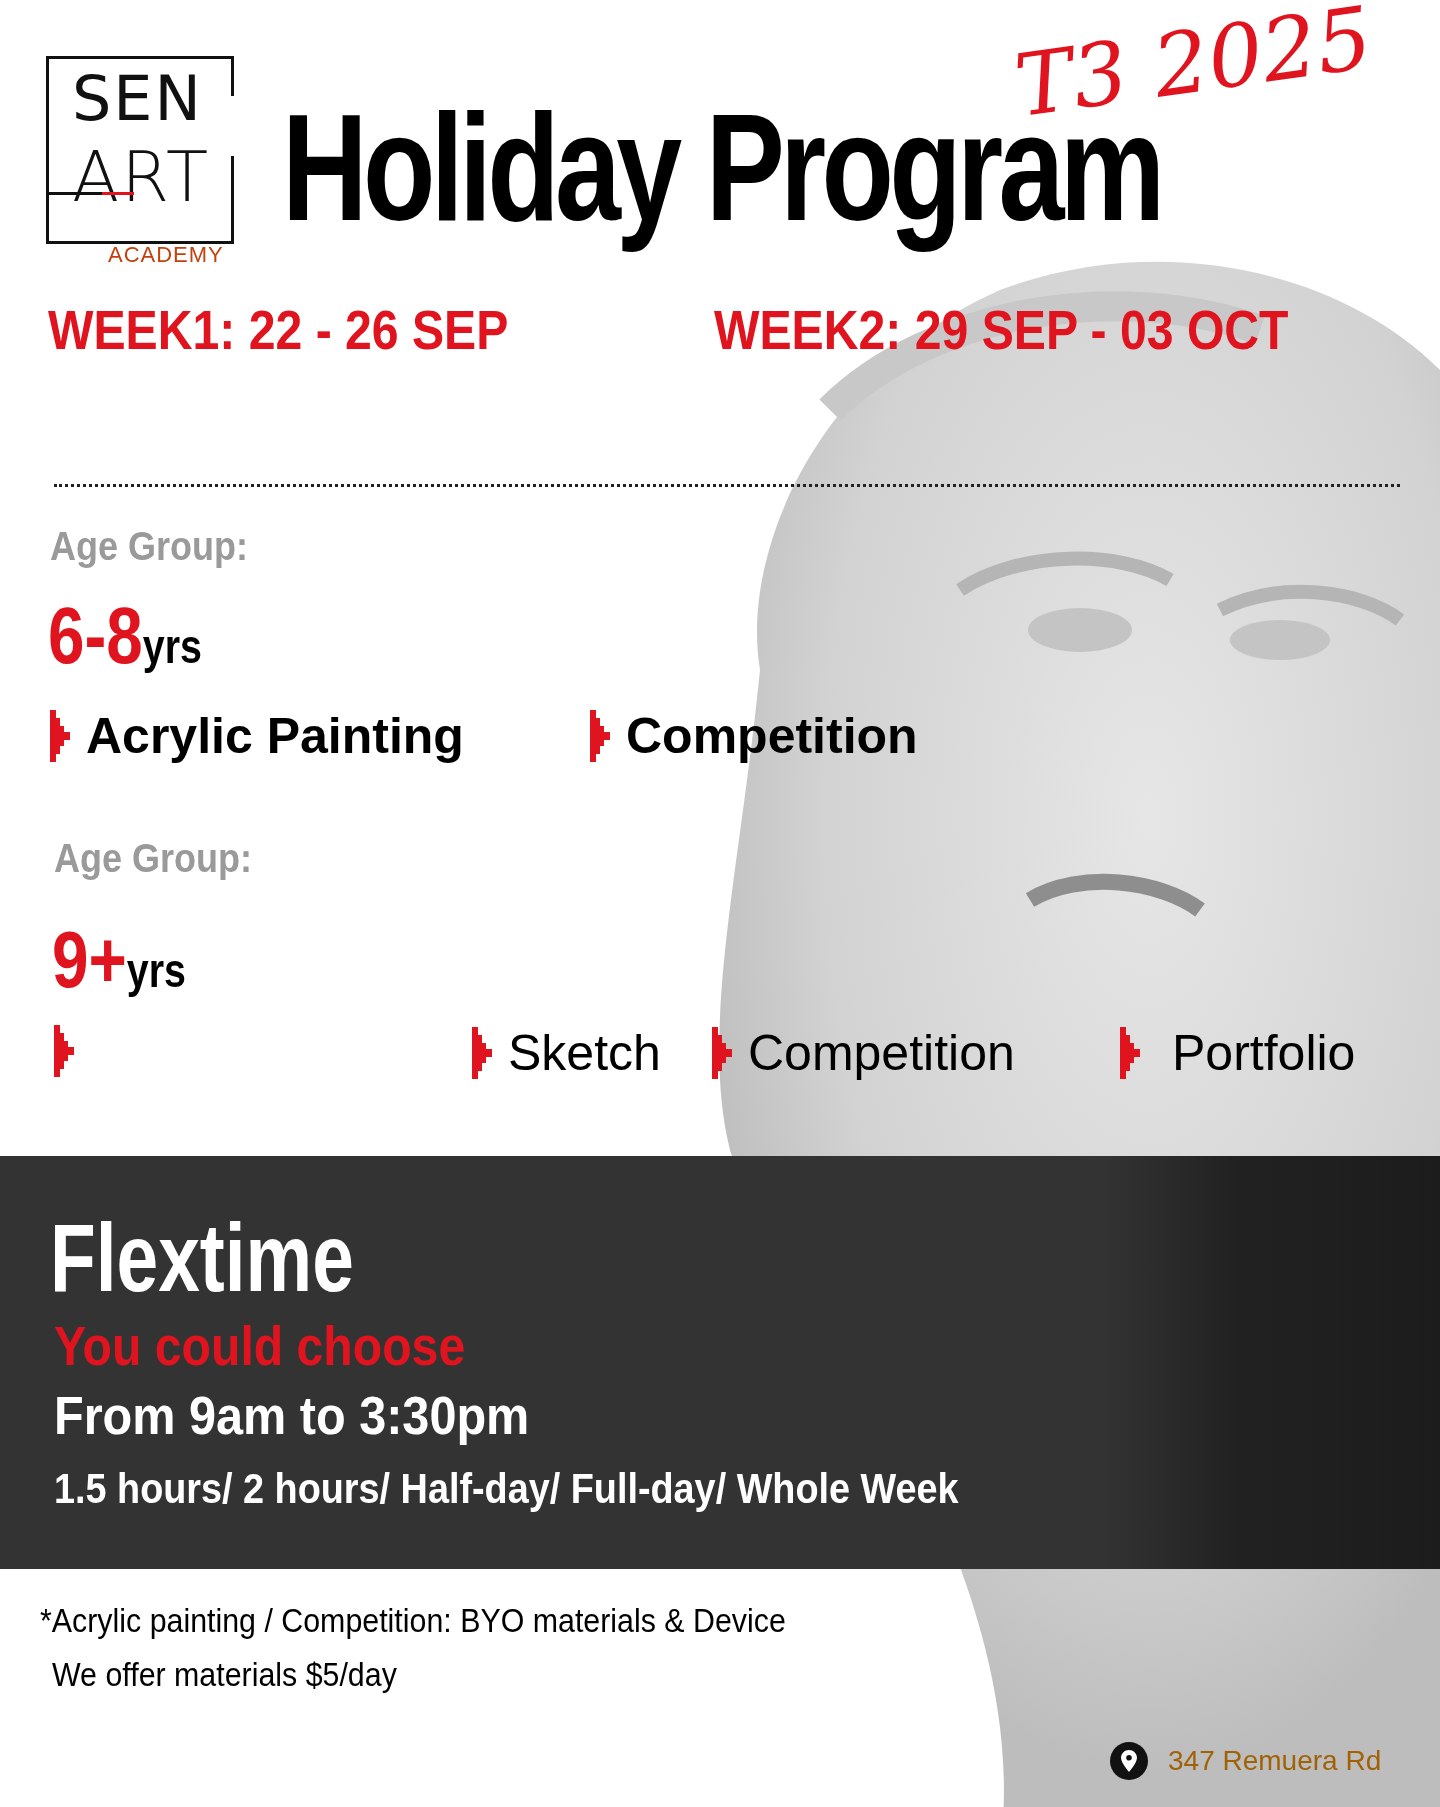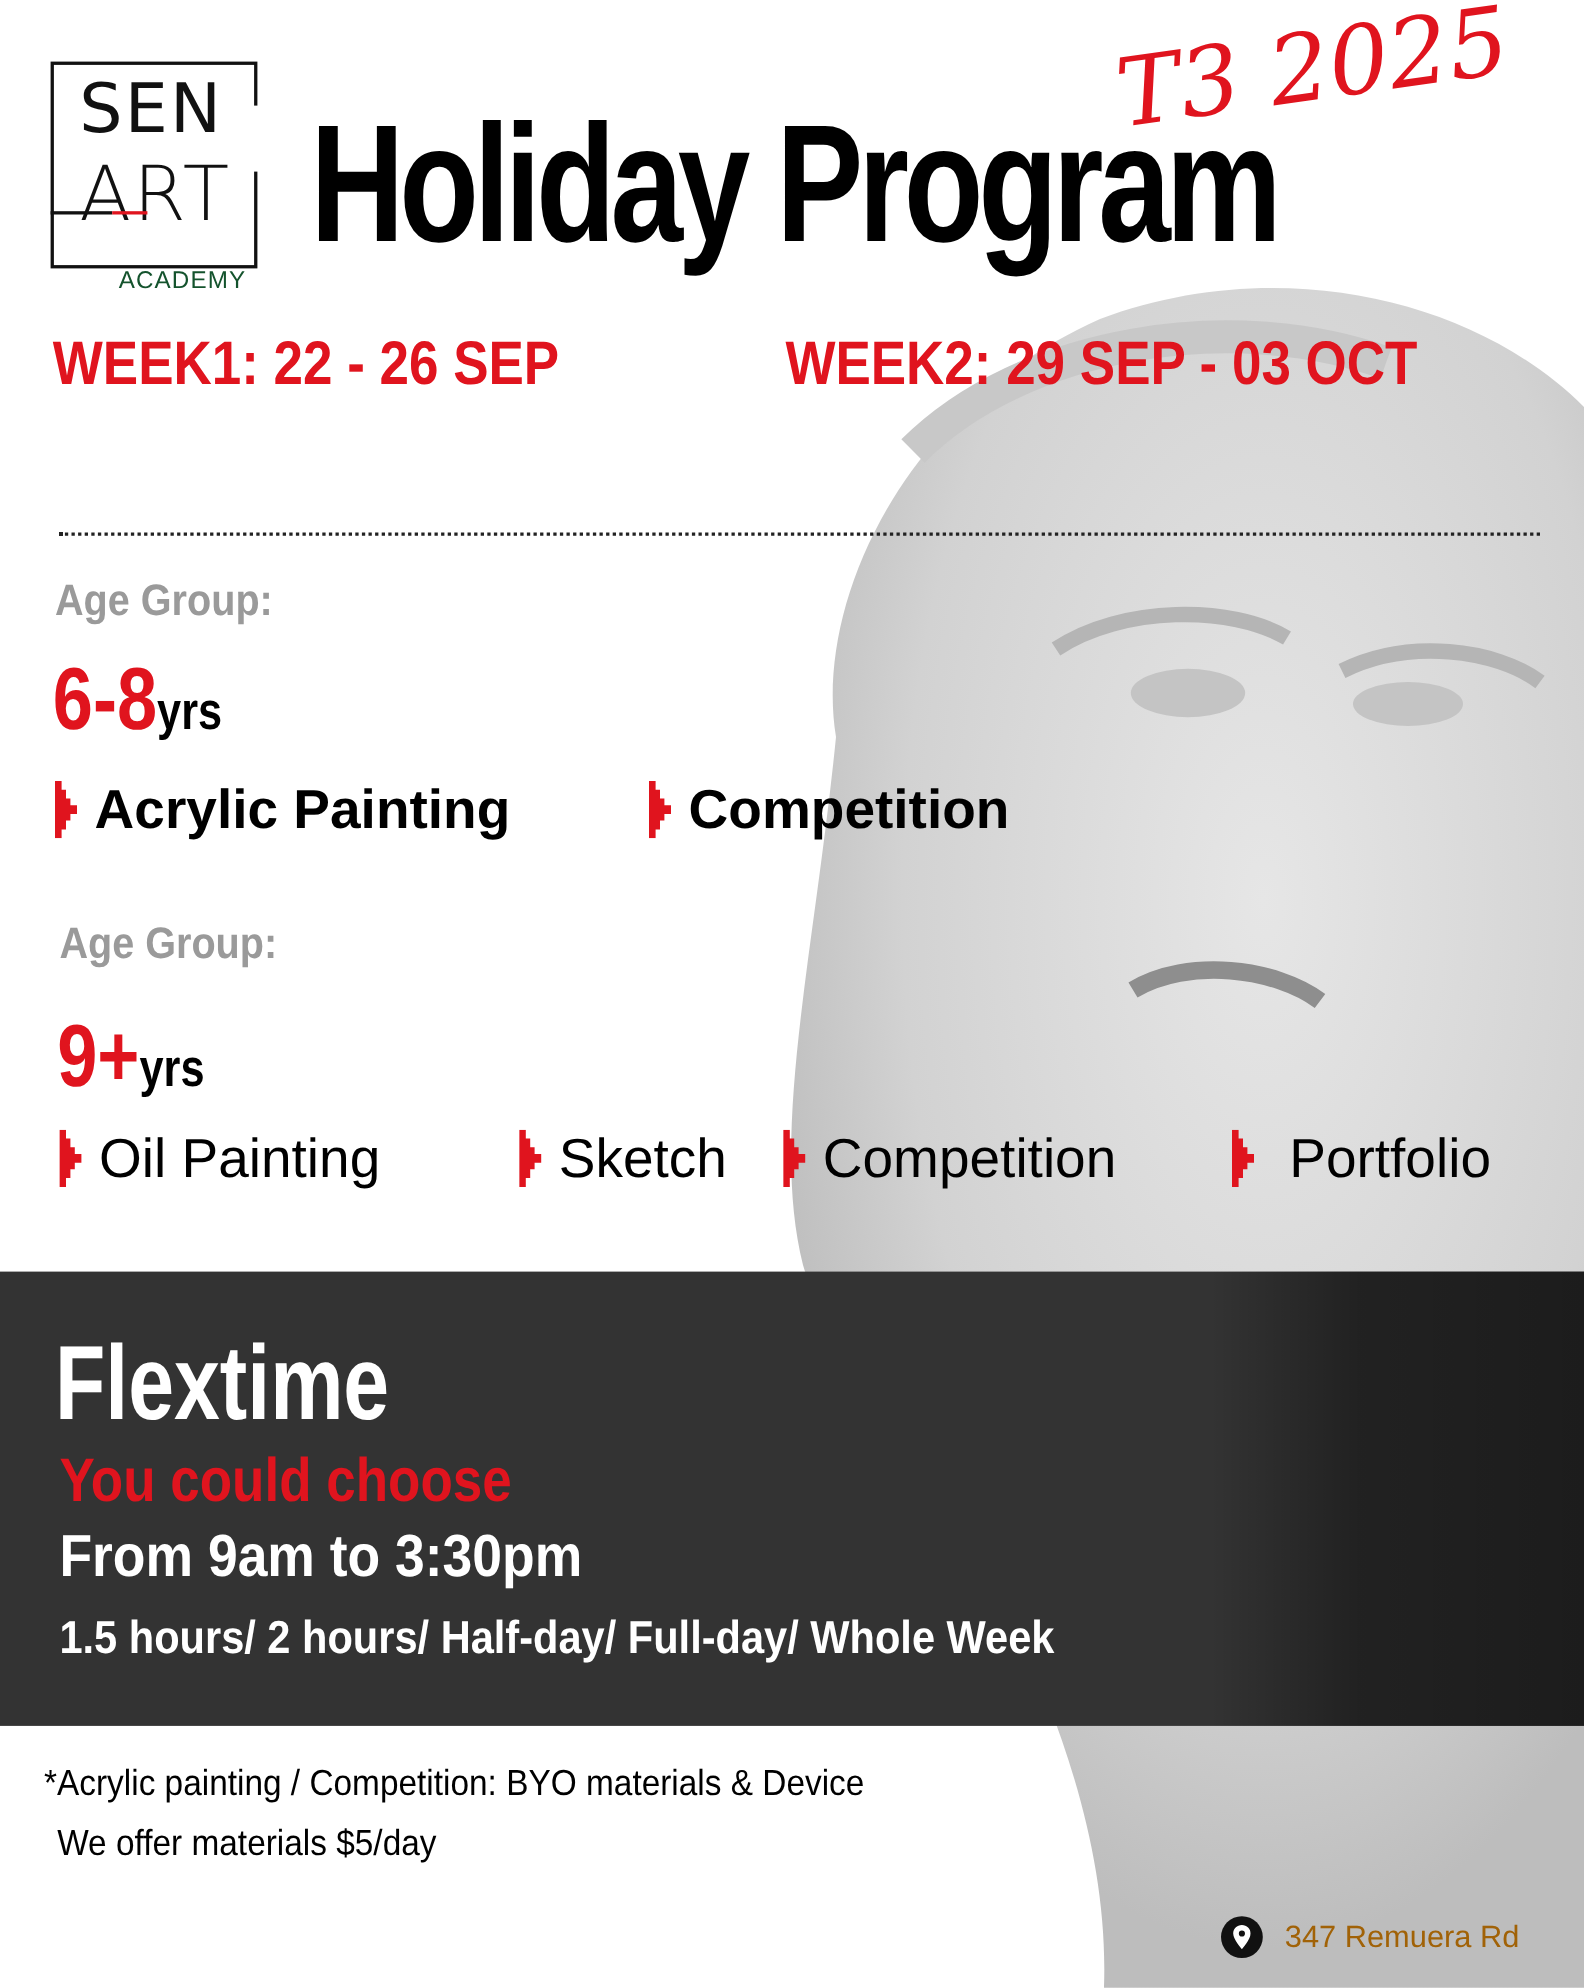--- a/index.html
+++ b/index.html
@@ -8,21 +8,21 @@
   
   .statue{position:absolute;left:700px;top:250px;width:800px;height:1600px;}
   
   .logo{left:46px;top:56px;width:206px;height:190px;}
   .logo-frame{position:absolute;left:0;top:0;width:188px;height:188px;border:3px solid #111;box-sizing:border-box;}
   .logo-gap-right{position:absolute;right:16px;top:40px;width:6px;height:60px;background:#fff;}
   .logo-sen{position:absolute;left:26px;top:12px;font-size:62px;font-weight:400;letter-spacing:2px;color:#111;line-height:62px;font-family:"DejaVu Sans",sans-serif;}
   .logo-art{position:absolute;left:26px;top:90px;font-size:69px;font-weight:300;letter-spacing:2px;color:#111;line-height:62px;font-family:"DejaVu Sans",sans-serif;}
   .logo-redline{position:absolute;left:56px;top:136px;width:32px;height:3px;background:#e0141e;}
   .logo-blackline{position:absolute;left:0;top:136px;width:56px;height:3px;background:#111;}
-  .logo-academy{position:absolute;left:62px;top:188px;font-size:22px;letter-spacing:1px;color:#14532d;line-height:22px;}
+  .logo-academy{position:absolute;left:62px;top:188px;font-size:22px;letter-spacing:1px;color:#c2410c;line-height:22px;}
   .title{left:282px;top:92px;font-size:152px;font-weight:700;color:#000;letter-spacing:-6px;line-height:150px;transform:scaleX(0.78);transform-origin:left top;white-space:nowrap;font-family:"Liberation Sans",sans-serif;}
   .script{left:1010px;top:44px;font-size:86px;color:#e0141e;font-style:italic;font-family:"DejaVu Serif",serif;transform:rotate(-8deg);transform-origin:left top;line-height:86px;white-space:nowrap;font-weight:300;}
   .week{top:300px;font-size:56px;font-weight:700;color:#e0141e;line-height:60px;white-space:nowrap;transform:scaleX(0.86);transform-origin:left top;}
   .divider{left:54px;top:484px;width:1346px;height:0;border-top:3px dotted #222;}
   .age-label{font-size:40px;font-weight:700;color:#9a9a9a;line-height:44px;transform:scaleX(0.9);transform-origin:left top;white-space:nowrap;}
   .age-val{white-space:nowrap;line-height:80px;transform:scaleX(0.82);transform-origin:left top;}
   .age-num{font-size:80px;font-weight:700;color:#e0141e;}
   .age-unit{font-size:48px;font-weight:700;color:#000;}
   .bullet{display:flex;align-items:center;white-space:nowrap;}
   .arrow{width:22px;height:52px;margin-right:14px;flex:none;}
@@ -95,21 +95,20 @@
 </div>
 
 <div class="abs age-label" style="left:54px;top:836px;">Age Group:</div>
 <div class="abs age-val" style="left:52px;top:920px;">
   <span class="age-num">9+</span><span class="age-unit">yrs</span>
 </div>
 <div class="abs bullet" style="left:54px;top:1025px;">
   <svg class="arrow" viewBox="0 0 22 52">
       <path d="M0 0H6V8H10V16H14V22H20V30H14V36H10V44H6V52H0Z" fill="#e0141e"></path>
     </svg>
-  <span class="bullet-text">Oil Painting</span>
 </div>
 <div class="abs bullet" style="left:472px;top:1025px;">
   <svg class="arrow" viewBox="0 0 22 52">
       <path d="M0 0H6V8H10V16H14V22H20V30H14V36H10V44H6V52H0Z" fill="#e0141e"></path>
     </svg>
   <span class="bullet-text">Sketch</span>
 </div>
 <div class="abs bullet" style="left:712px;top:1025px;">
   <svg class="arrow" viewBox="0 0 22 52">
       <path d="M0 0H6V8H10V16H14V22H20V30H14V36H10V44H6V52H0Z" fill="#e0141e"></path>

